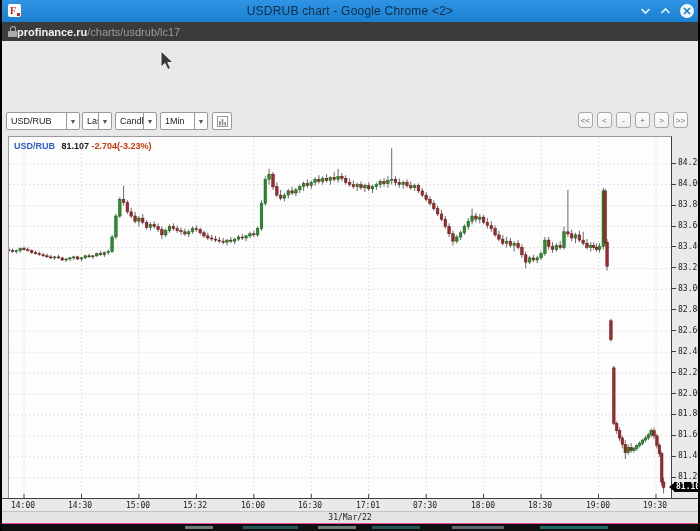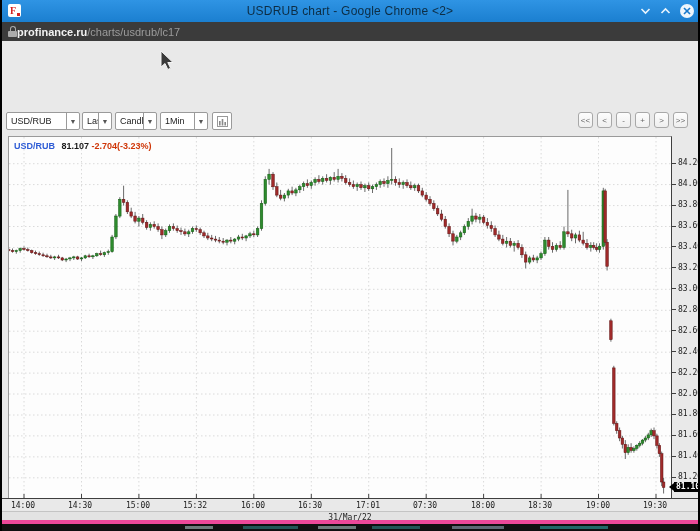--- a/index.html
+++ b/index.html
@@ -57,21 +57,21 @@
         line-height:9px;}
   .ytick{position:absolute;width:4px;height:1px;background:#3f3f3f;}
   .xlab{position:absolute;font-family:"DejaVu Sans Mono",monospace;font-size:8px;color:#1a1a1a;
         transform:translateX(-50%);top:501px;}
   .pricetag{position:absolute;left:674px;background:#000;color:#fff;
             font-family:"DejaVu Sans Mono",monospace;font-size:8px;font-weight:bold;
             padding:1px 2px;line-height:8px;}
   .tagarrow{position:absolute;left:669px;width:0;height:0;border-top:4px solid transparent;
             border-bottom:4px solid transparent;border-right:5px solid #000;}
   .datestrip{position:absolute;left:2px;top:511px;width:696px;height:13px;background:#e3e3e3;
-             border-top:1px solid #c4c4c4;border-bottom:4px solid #ec4899;
+             border-top:1px solid #c4c4c4;border-bottom:1px solid #ec4899;
              text-align:center;font-family:"DejaVu Sans Mono",monospace;font-size:8px;
              color:#222;line-height:12px;}
   
   .bottomstrip{position:absolute;left:0;top:524px;width:700px;height:7px;background:#101010;overflow:hidden;}
   .smudge{position:absolute;top:2px;height:3px;opacity:.65;}
   .edge-l{position:absolute;left:0;top:0;width:2px;height:531px;background:#000;}
   .edge-r{position:absolute;right:0;top:0;width:2px;height:531px;background:#000;}
   .cursor{position:absolute;left:160px;top:50px;}
 </style>
 </head>

